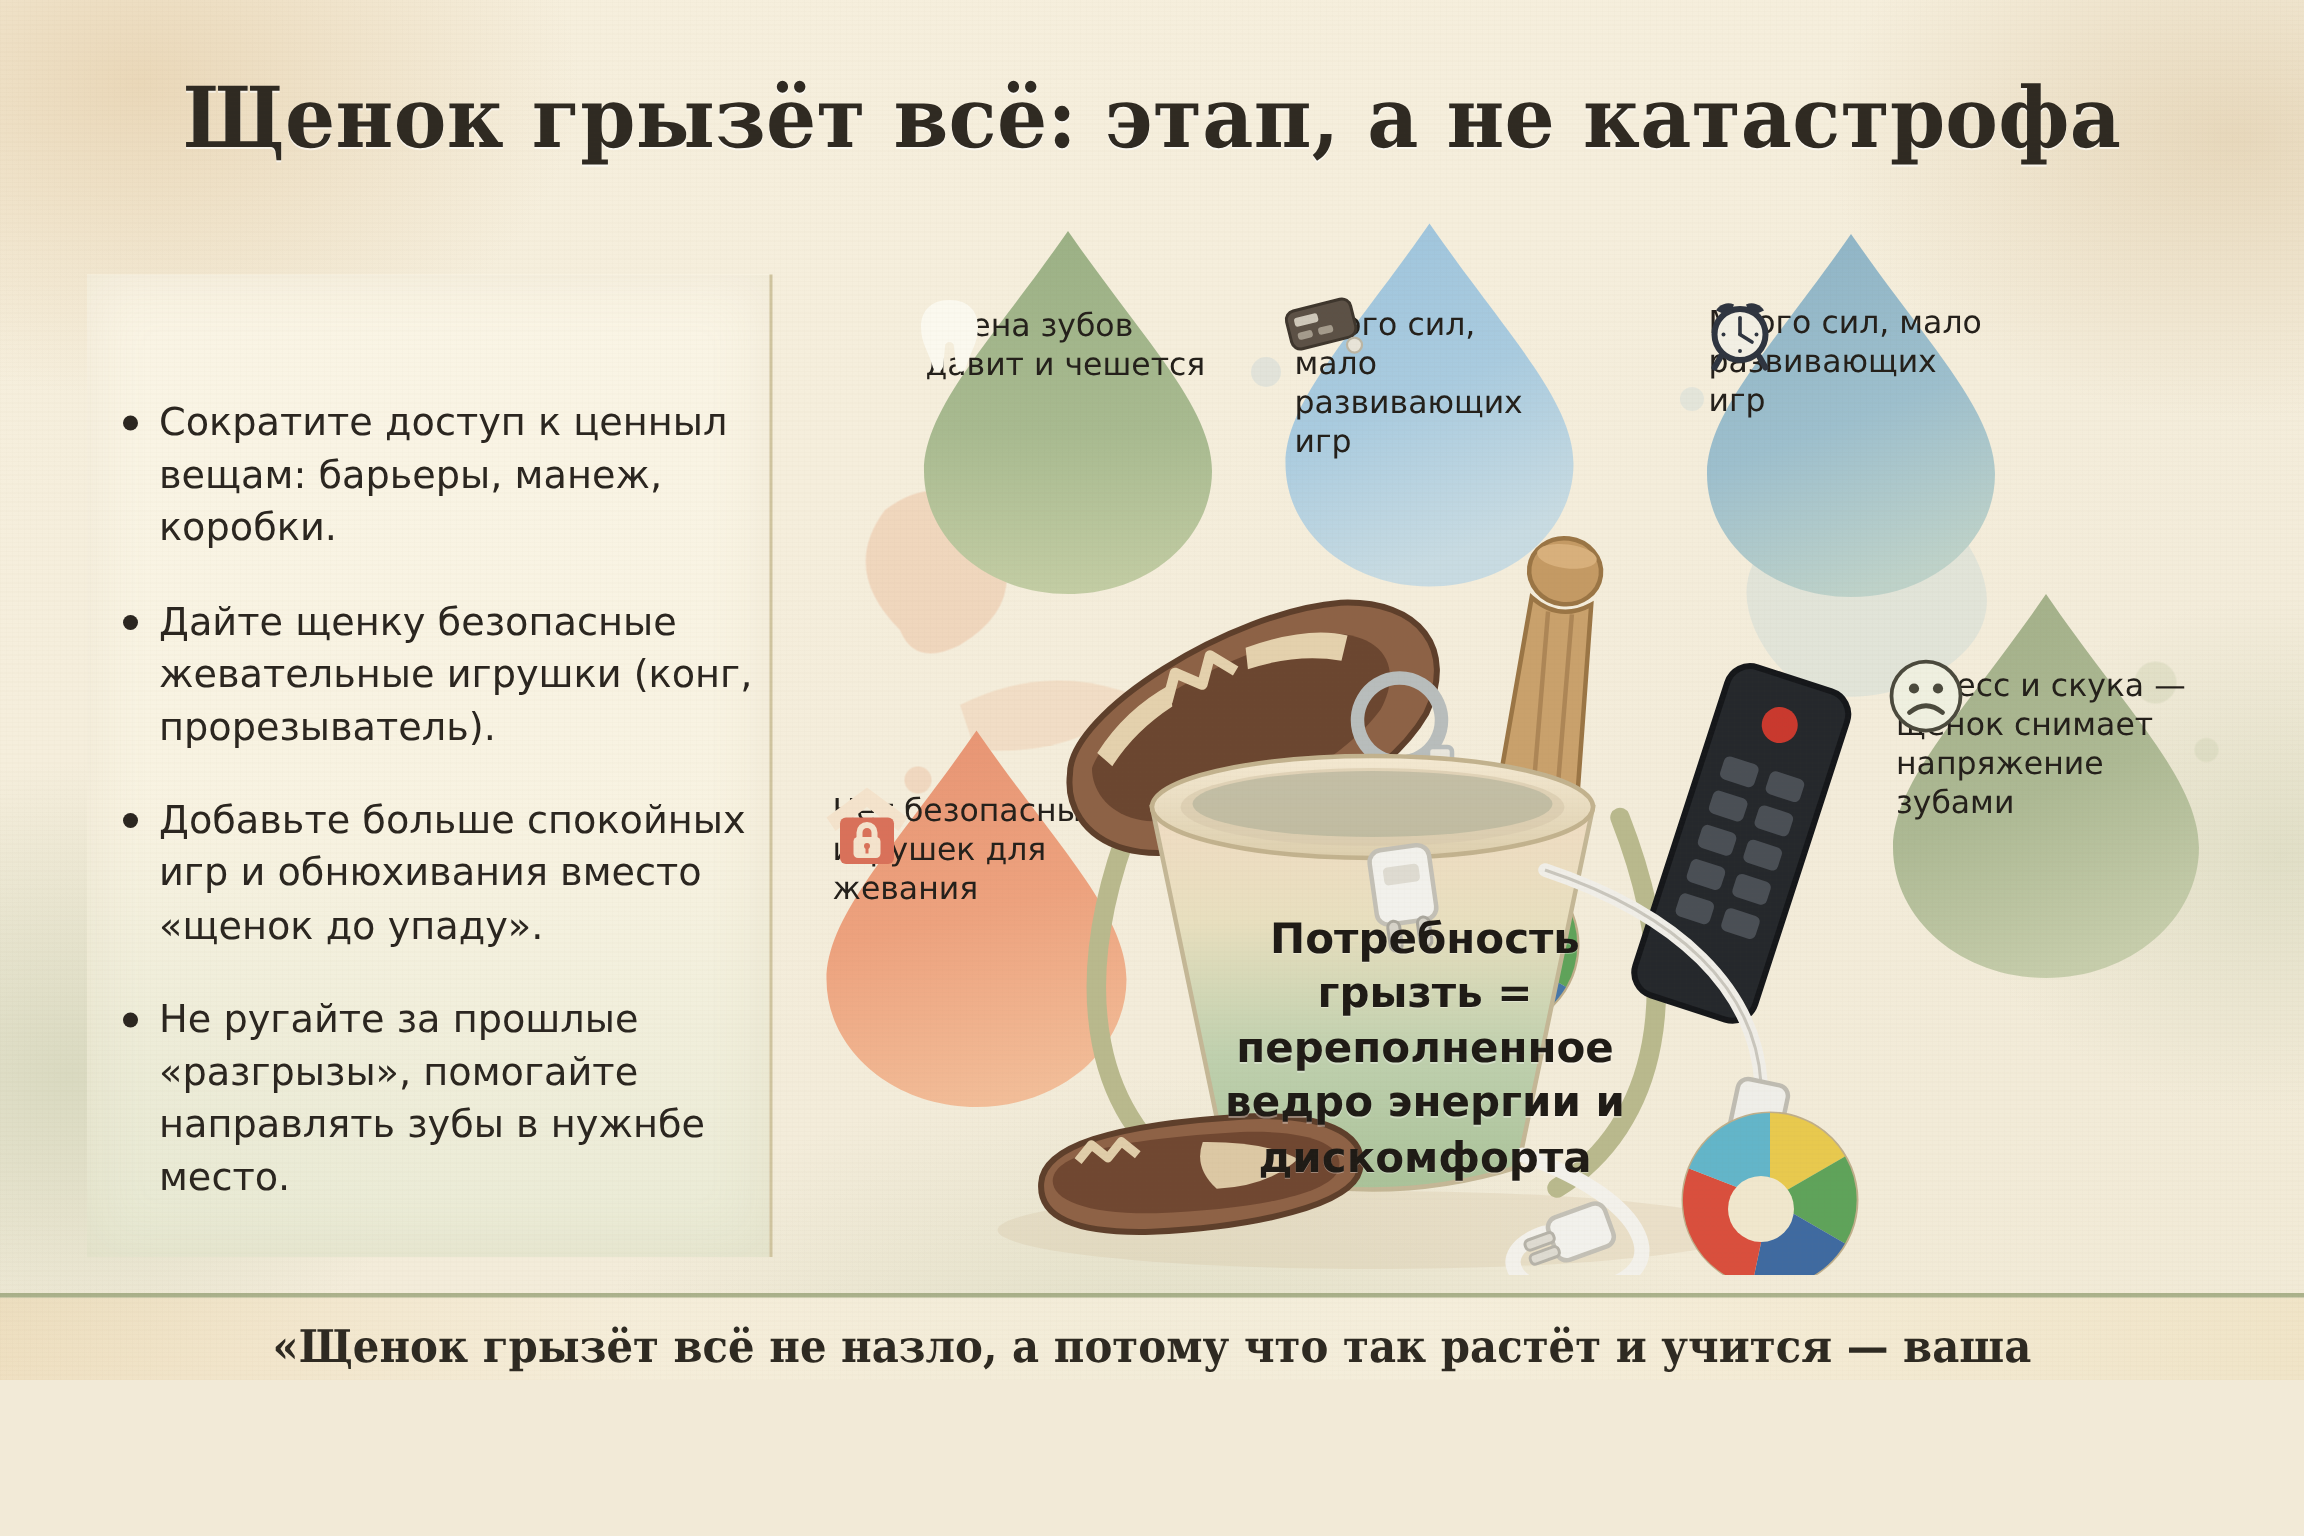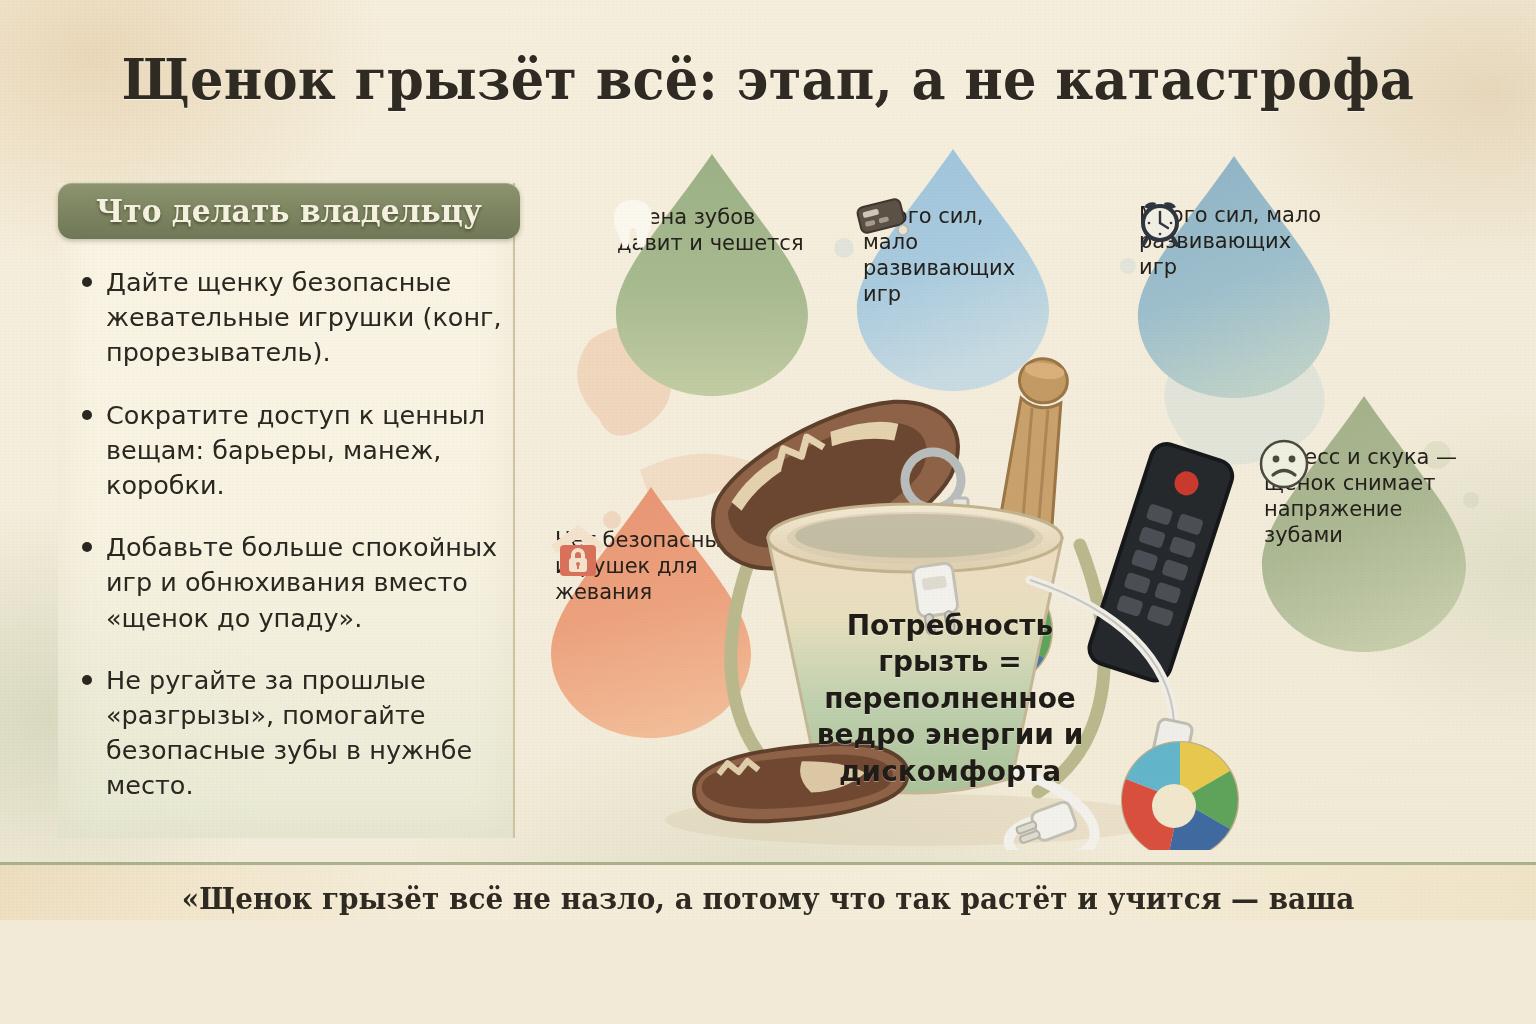--- a/index.html
+++ b/index.html
@@ -137,40 +137,37 @@
       <path d="M880 300 q50 -50 95 -5 q30 45 -25 70 q-60 24 -78 -28 q-8 -24 8 -37z" fill="#a3c3d6" opacity=".30"></path>
       <circle cx="844" cy="248" r="10" fill="#a3c3d6" opacity=".4"></circle>
       <path d="M660 650 q50 -20 70 25 q12 45 -40 48 q-55 2 -52 -42 q2 -22 22 -31z" fill="#edb089" opacity=".3"></path>
       <circle cx="600" cy="700" r="12" fill="#edb089" opacity=".3"></circle>
     </g>
   </svg>
 
   <div class="title">Щенок грызёт всё: этап, а не катастрофа</div>
 
   <div class="panel"></div>
-  <div class="panel-head">
-    <span>Что делать владельцу</span>
-  </div>
 
   <div class="bullets">
     <div class="bullet">
       <div class="dot"></div>
-      <div class="btext">Дайте щенку безопасные жевательные игрушки (конг, прорезыватель).</div>
+      <div class="btext">Сократите доступ к ценныл вещам: барьеры, манеж, коробки.</div>
     </div>
     <div class="bullet">
       <div class="dot"></div>
-      <div class="btext">Сократите доступ к ценныл вещам: барьеры, манеж, коробки.</div>
+      <div class="btext">Дайте щенку безопасные жевательные игрушки (конг, прорезыватель).</div>
     </div>
     <div class="bullet">
       <div class="dot"></div>
       <div class="btext">Добавьте больше спокойных игр и обнюхивания вместо «щенок до упаду».</div>
     </div>
     <div class="bullet">
       <div class="dot"></div>
-      <div class="btext">Не ругайте за прошлые «разгрызы», помогайте безопасные зубы в нужнбе место.</div>
+      <div class="btext">Не ругайте за прошлые «разгрызы», помогайте направлять зубы в нужнбе место.</div>
     </div>
   </div>
 
   <div class="dropwrap" style="left:612px;top:150px;width:200px;height:250px;">
     <svg width="200" height="250" viewBox="0 0 200 250">
       <defs>
         <linearGradient id="g1" x1="0" y1="0" x2="0" y2="1">
           <stop offset="0%" stop-color="#9cb186"></stop>
             <stop offset="55%" stop-color="#a8ba90"></stop>
             <stop offset="100%" stop-color="#c3cda4"></stop>

